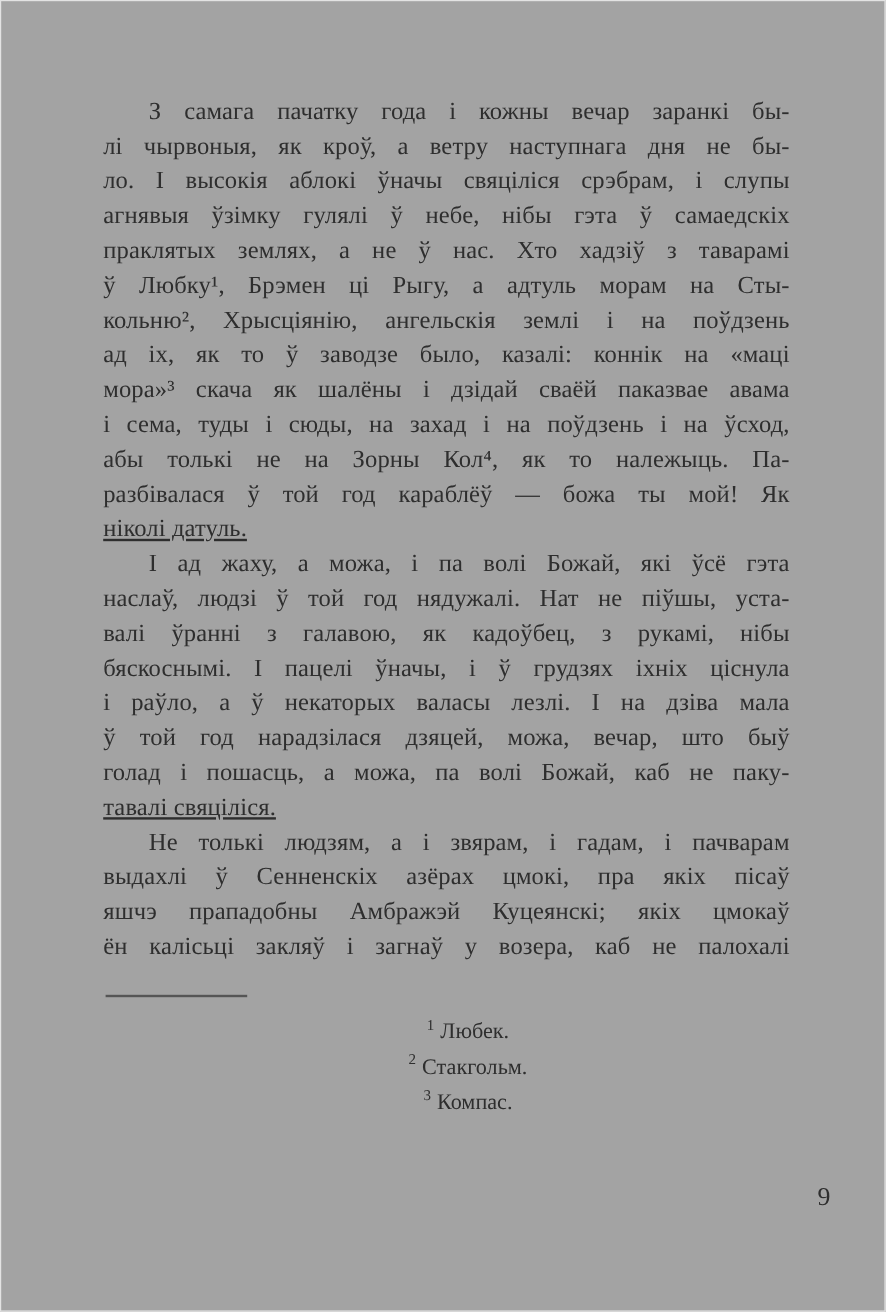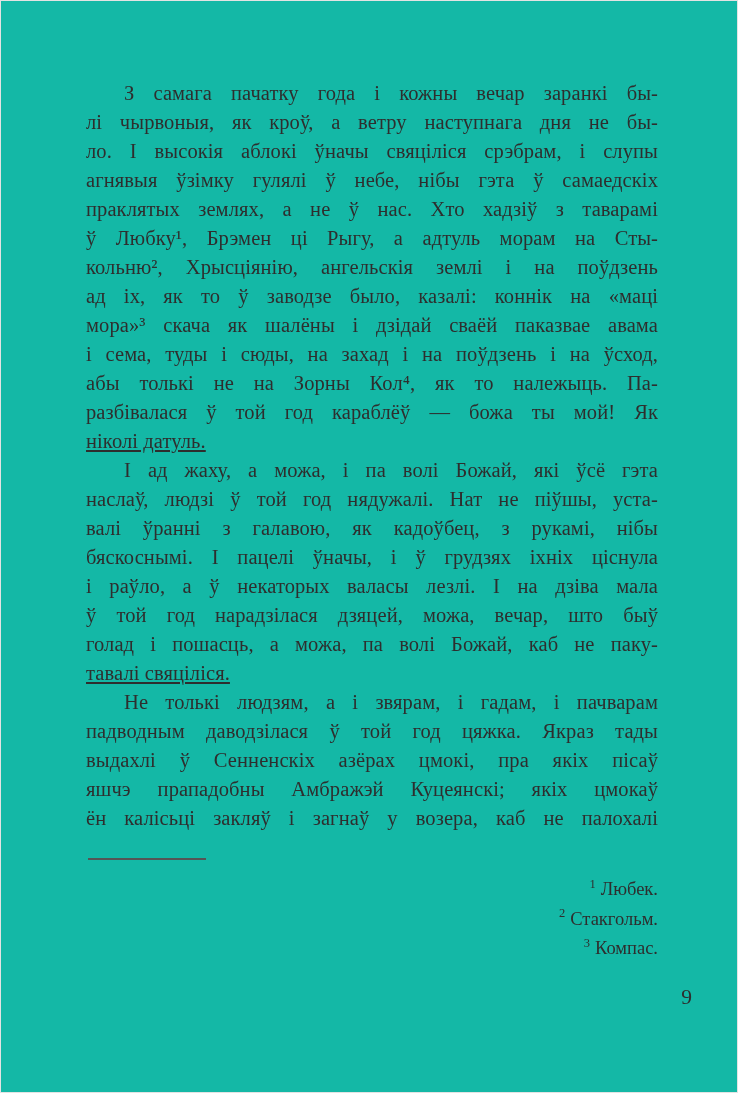--- a/index.html
+++ b/index.html
@@ -5,21 +5,21 @@
   html, body {
     margin: 0;
     padding: 0;
     background: #f2f2f2;
   }
   .page {
     position: relative;
     width: 738px;
     height: 1093px;
     margin: 0 auto;
-    background: #14b8a6;
+    background: #a3a3a3;
     border: 1px solid #e3e3e3;
     box-sizing: border-box;
     font-family: "Liberation Serif", "DejaVu Serif", serif;
     color: #2e2e2e;
     overflow: hidden;
   }
   .text-block {
     position: absolute;
     left: 85px;
     top: 78px;
@@ -41,21 +41,21 @@
     border-top: 2px solid #555555;
     margin: 25px 0 0 2px;
   }
   .footnotes {
     margin-top: 15px;
     margin-left: 36px;
   }
   .footnote {
     font-size: 18.5px;
     line-height: 29.5px;
-    text-align: right;
+    text-align: center;
   }
   .fn-marker {
     font-size: 12.5px;
     vertical-align: super;
     line-height: 0;
     margin-right: 5px;
   }
   .page-number {
     position: absolute;
     top: 984px;
@@ -90,21 +90,20 @@
           <div class="line">наслаў, людзі ў той год нядужалі. Нат не піўшы, уста-</div>
           <div class="line">валі ўранні з галавою, як кадоўбец, з рукамі, нібы</div>
           <div class="line">бяскоснымі. І пацелі ўначы, і ў грудзях іхніх ціснула</div>
           <div class="line">і раўло, а ў некаторых валасы лезлі. І на дзіва мала</div>
           <div class="line">ў той год нарадзілася дзяцей, можа, вечар, што быў</div>
           <div class="line">голад і пошасць, а можа, па волі Божай, каб не паку-</div>
           <div class="line para-end">тавалі свяціліся.</div>
         </div>
         <div class="paragraph">
           <div class="line first">Не толькі людзям, а і звярам, і гадам, і пачварам</div>
-          <div class="line">падводным даводзілася ў той год цяжка. Якраз тады</div>
           <div class="line">выдахлі ў Сенненскіх азёрах цмокі, пра якіх пісаў</div>
           <div class="line">яшчэ прападобны Амбражэй Куцеянскі; якіх цмокаў</div>
           <div class="line">ён калісьці закляў і загнаў у возера, каб не палохалі</div>
         </div>
       </div>
     <hr class="footnote-rule">
     <div id="footnotes" class="footnotes">
         <div class="footnote"><sup class="fn-marker">1</sup><span>Любек.</span></div>
         <div class="footnote"><sup class="fn-marker">2</sup><span>Стакгольм.</span></div>
         <div class="footnote"><sup class="fn-marker">3</sup><span>Компас.</span></div>

